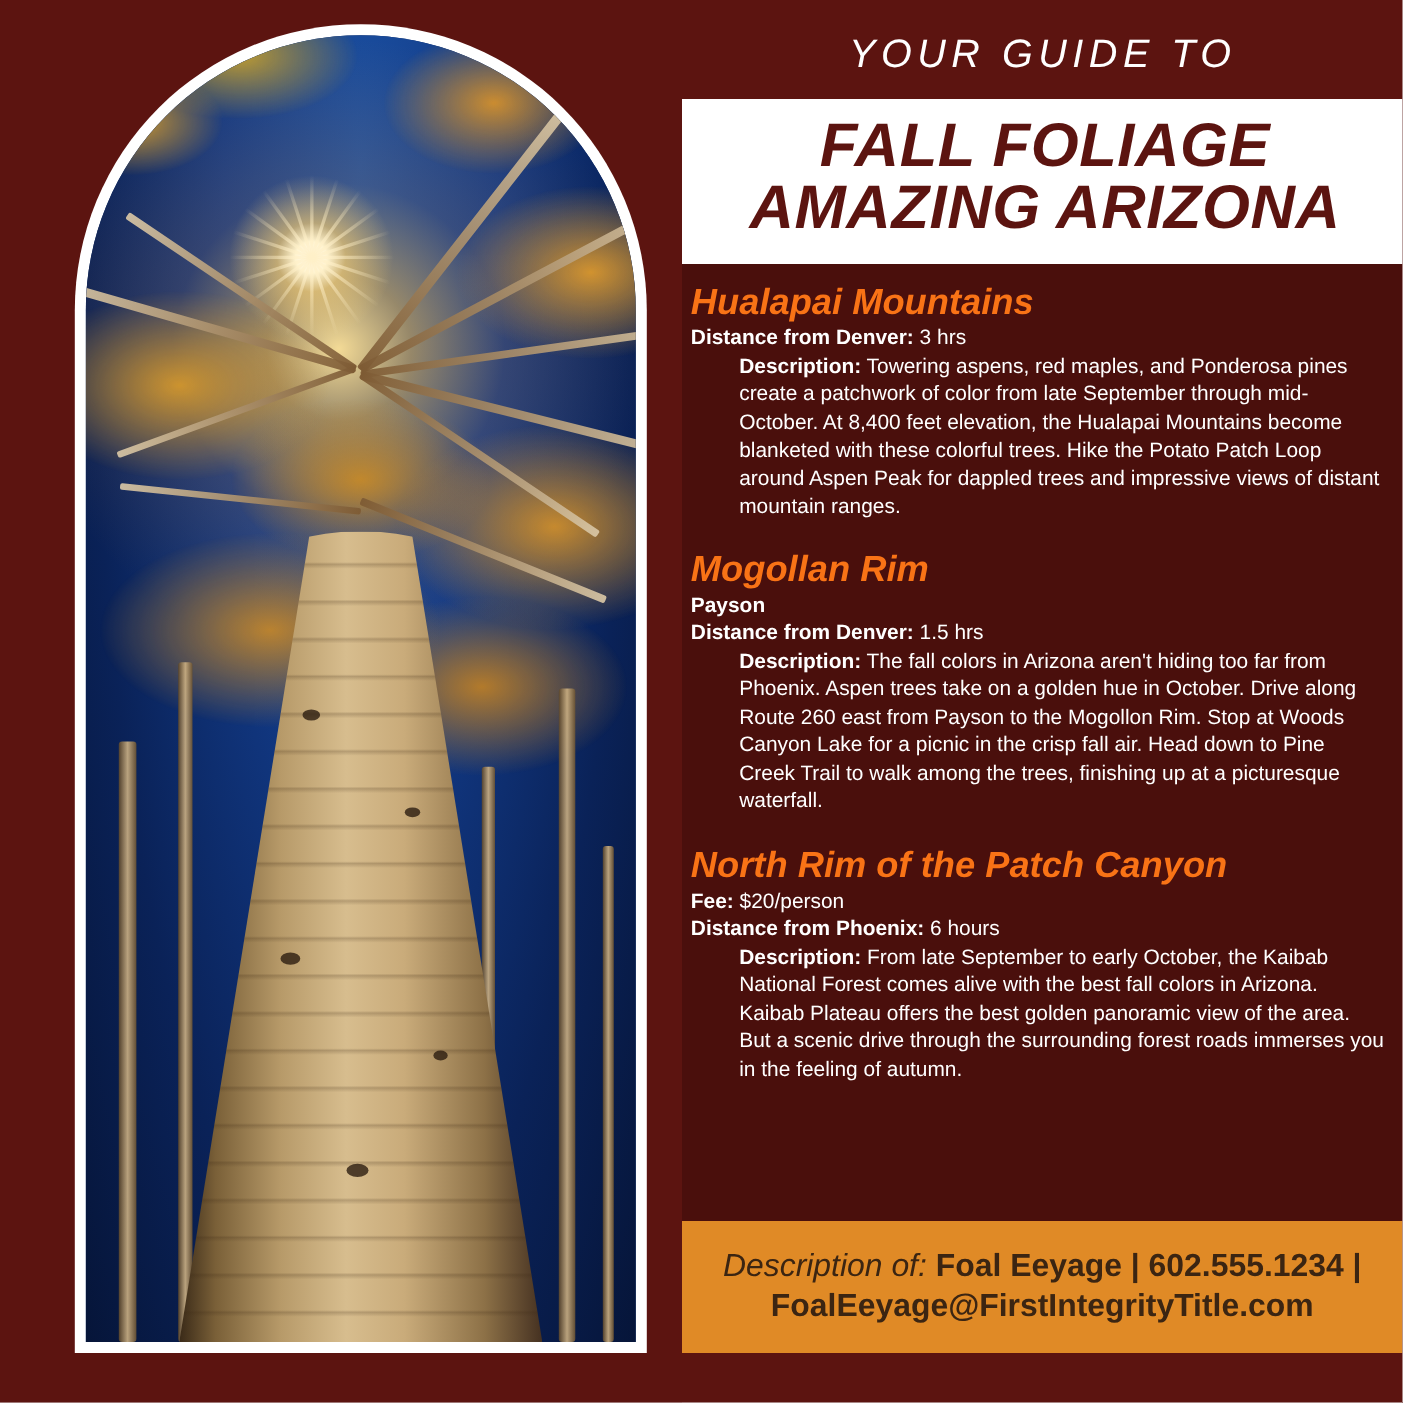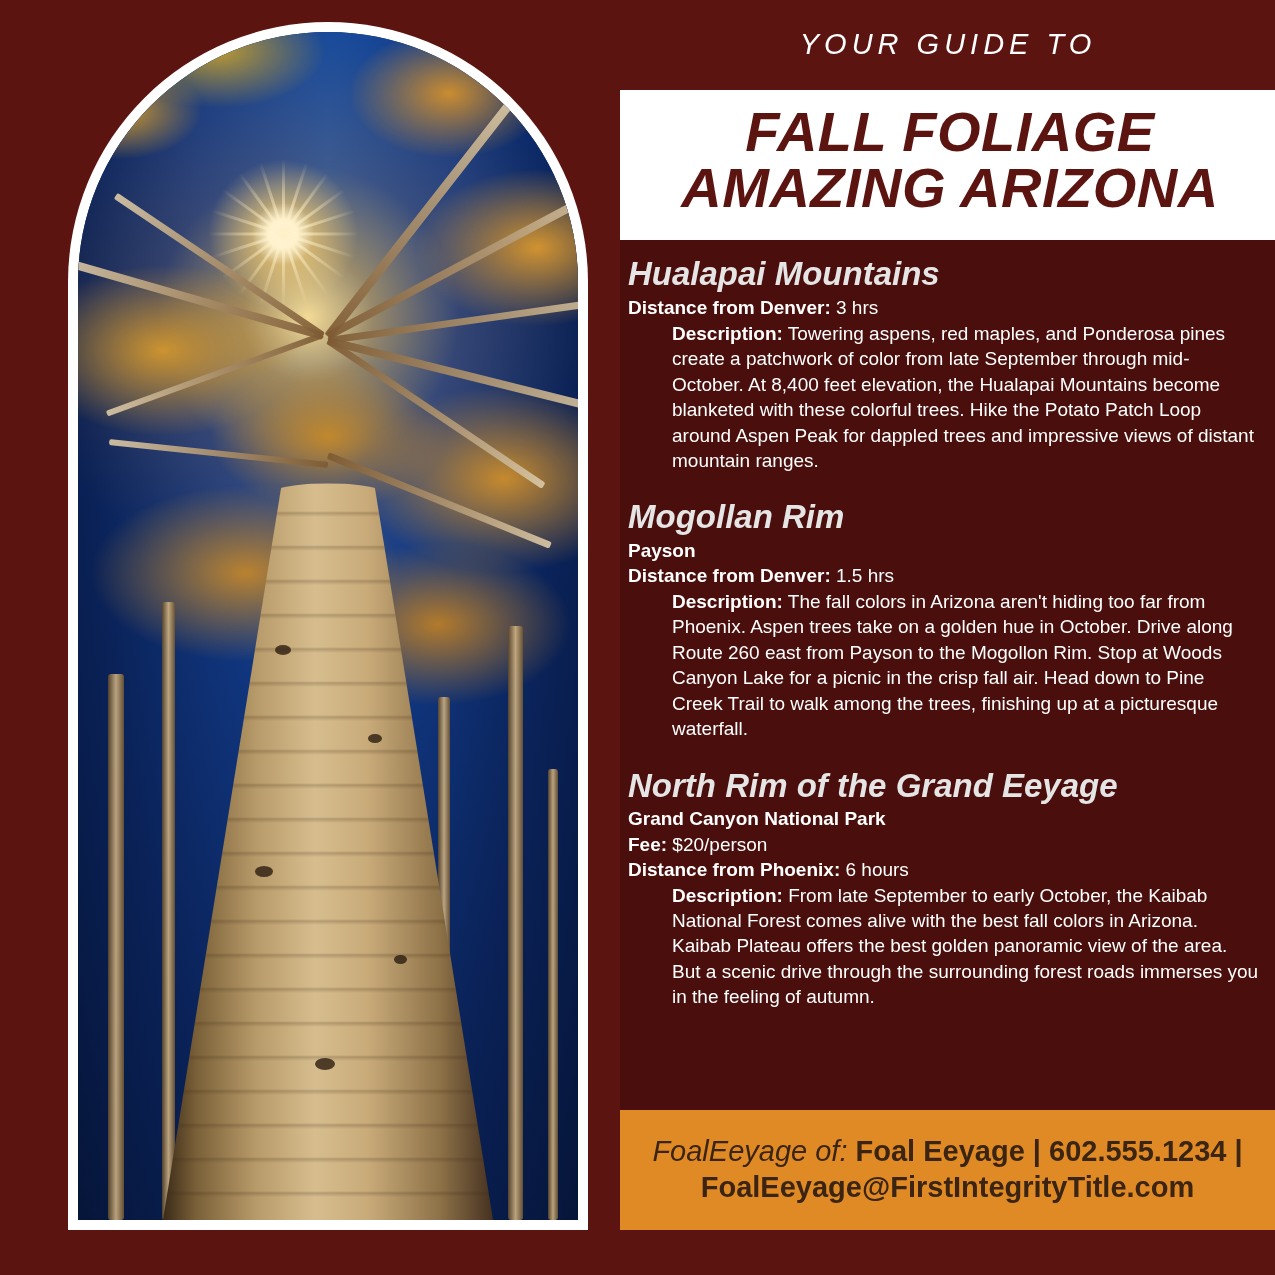--- a/index.html
+++ b/index.html
@@ -163,21 +163,21 @@
     height: 1275px;
   }
   .kicker {
     position: absolute;
     left: 8px;
     top: 28px;
     width: 640px;
     text-align: center;
     color: #ffffff;
     font-family: "Liberation Sans", sans-serif;
-    font-size: 29px;
+    font-size: 36px;
     font-style: italic;
     letter-spacing: 5px;
     font-weight: 400;
   }
   .title-wrap {
     position: absolute;
     left: 10px;
     top: 104px;
     width: 640px;
     text-align: center;
@@ -195,21 +195,21 @@
     position: absolute;
     left: 8px;
     top: 256px;
     width: 632px;
     color: #ffffff;
   }
   .place {
     margin-bottom: 26px;
   }
   .place-name {
-    color: #e5e5e5;
+    color: #f97316;
     font-family: "Liberation Sans", sans-serif;
     font-weight: bold;
     font-style: italic;
     font-size: 33px;
     line-height: 1.1;
     margin-bottom: 3px;
   }
   .place-sub {
     font-size: 19px;
     font-weight: bold;
@@ -348,42 +348,41 @@
           <b>Distance from Denver:</b>
           <span>1.5 hrs</span>
         </div>
         <div class="desc">
           <b>Description:</b>
           <span>The fall colors in Arizona aren't hiding too far from Phoenix. Aspen trees take on a golden hue in October. Drive along Route 260 east from Payson to the Mogollon Rim. Stop at Woods Canyon Lake for a picnic in the crisp fall air. Head down to Pine Creek Trail to walk among the trees, finishing up at a picturesque waterfall.</span>
         </div>
       </div>
 
       <div class="place">
-        <div class="place-name">North Rim of the Grand Eeyage</div>
-        <div class="place-sub">Grand Canyon National Park</div>
+        <div class="place-name">North Rim of the Patch Canyon</div>
         <div class="row">
           <b>Fee:</b>
           <span>$20/person</span>
         </div>
         <div class="row">
           <b>Distance from Phoenix:</b>
           <span>6 hours</span>
         </div>
         <div class="desc">
           <b>Description:</b>
           <span>From late September to early October, the Kaibab National Forest comes alive with the best fall colors in Arizona. Kaibab Plateau offers the best golden panoramic view of the area. But a scenic drive through the surrounding forest roads immerses you in the feeling of autumn.</span>
         </div>
       </div>
 
     </div>
   </div>
 
   <div class="footer">
     <div class="footer-line1">
-      <span class="compliments">FoalEeyage of:</span>
+      <span class="compliments">Description of:</span>
       <span class="agent">Foal Eeyage</span>
       <span class="agent">|</span>
       <span class="agent">602.555.1234</span>
       <span class="agent">|</span>
     </div>
     <div class="footer-line2">FoalEeyage@FirstIntegrityTitle.com</div>
   </div>
 
 </div>
 

